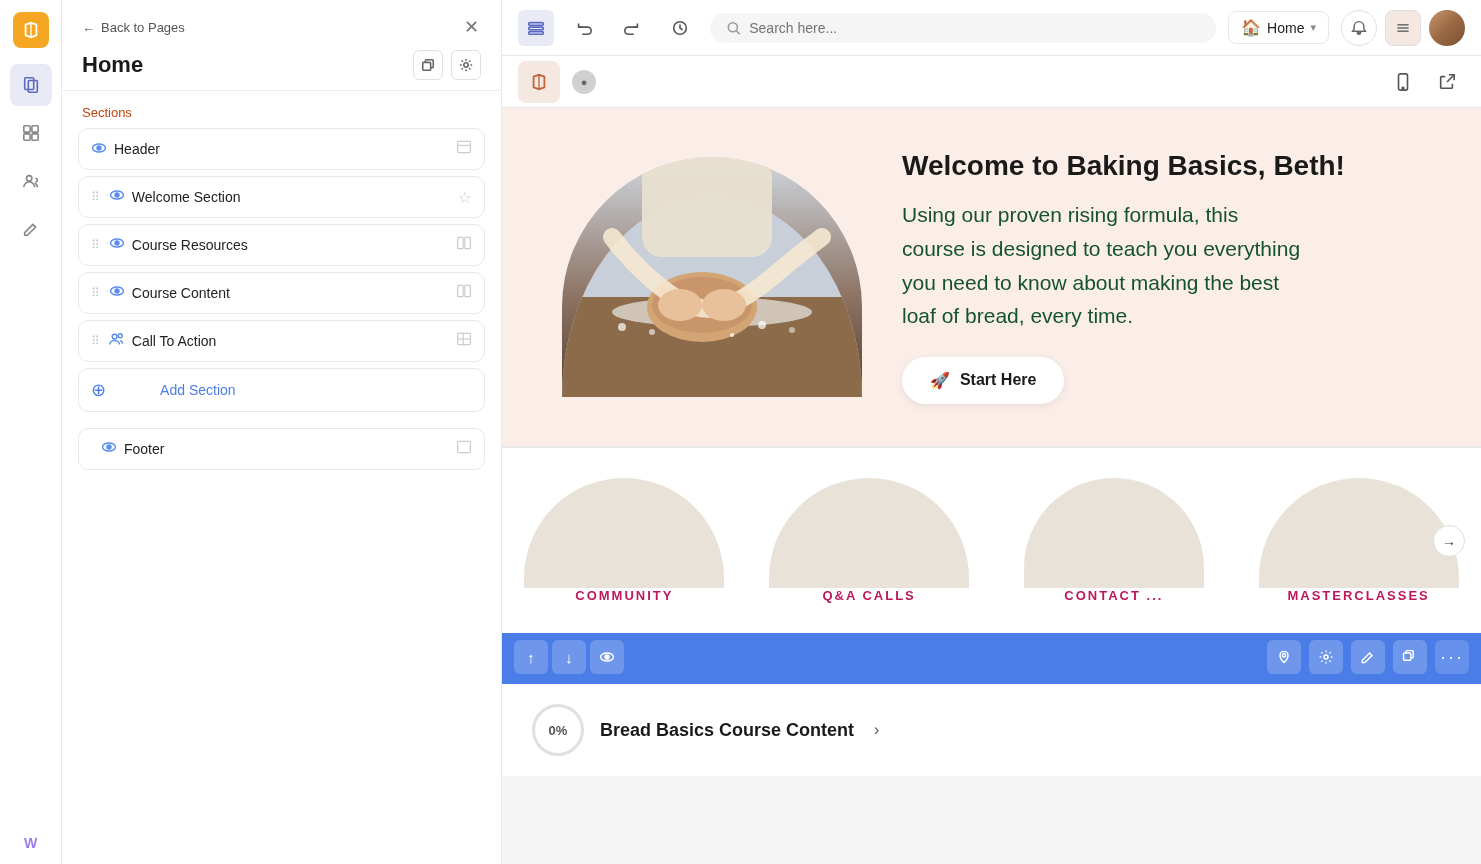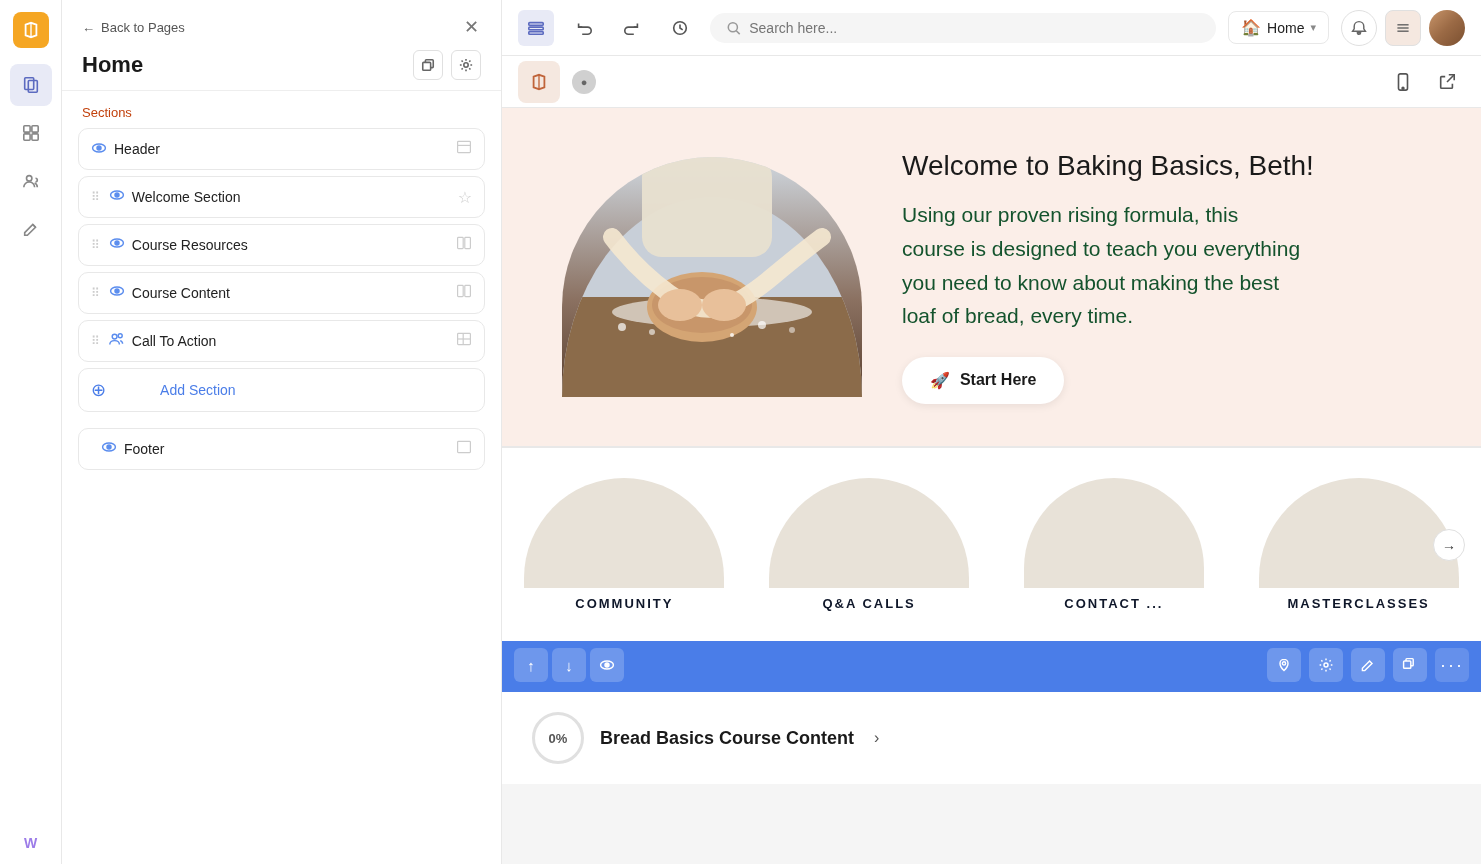--- a/index.html
+++ b/index.html
@@ -212,21 +212,21 @@
     .welcome-image {
       width: 300px;
       height: 240px;
       background: linear-gradient(to bottom, #d0d8e0 0%, #8a7060 60%, #5a4030 100%);
       border-radius: 160px 160px 0 0;
       overflow: hidden;
       display: flex; align-items: flex-end; justify-content: center;
       position: relative;
     }
     .welcome-content { flex: 1; }
-    .welcome-title { font-size: 28px; font-weight: 400; color: #1a1a1a; margin-bottom: 16px; }
+    .welcome-title { font-size: 28px; font-weight: 700; color: #1a1a1a; margin-bottom: 16px; }
     .welcome-desc { font-size: 21px; color: #14532d; line-height: 1.6; margin-bottom: 24px; max-width: 400px; }
     .start-btn {
       display: inline-flex; align-items: center; gap: 10px;
       padding: 14px 28px;
       background: #fff;
       border-radius: 50px;
       border: none;
       font-size: 16px;
       font-weight: 600;
       color: #1a1a1a;
@@ -254,23 +254,22 @@
     .card-semicircle {
       width: 200px;
       height: 110px;
       background: #e8e2d8;
       border-radius: 100px 100px 0 0;
       display: flex; align-items: center; justify-content: center;
     }
     .card-label {
       font-size: 13px;
       font-weight: 600;
-      color: #0f172a;
+      color: #be185d;
       letter-spacing: 2px;
-      padding-top: 8px;
     }
     .next-arrow {
       position: absolute;
       right: 16px;
       top: 50%;
       transform: translateY(-50%);
       width: 32px; height: 32px;
       background: #fff;
       border: 1px solid #e0e0e0;
       border-radius: 50%;

